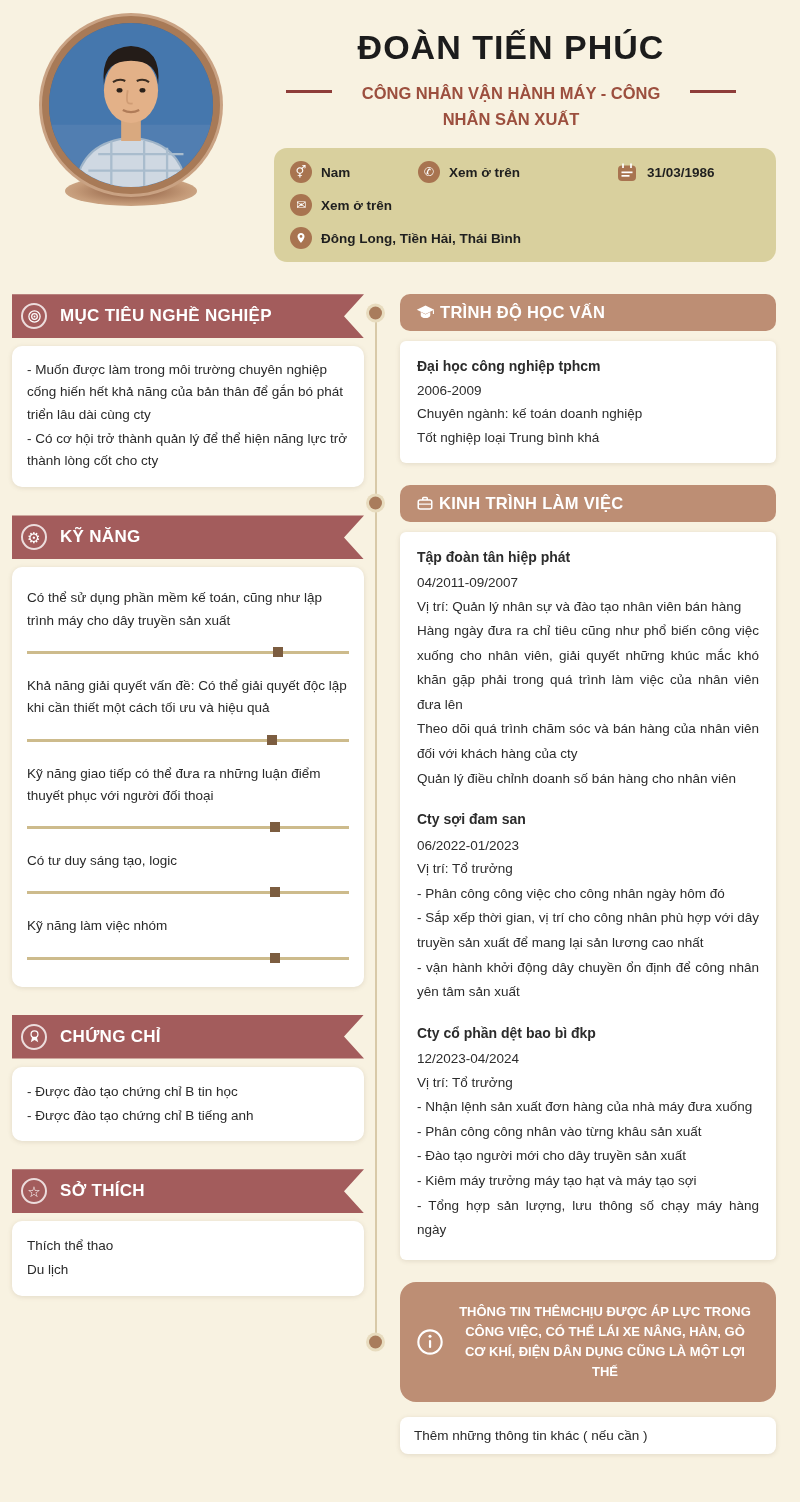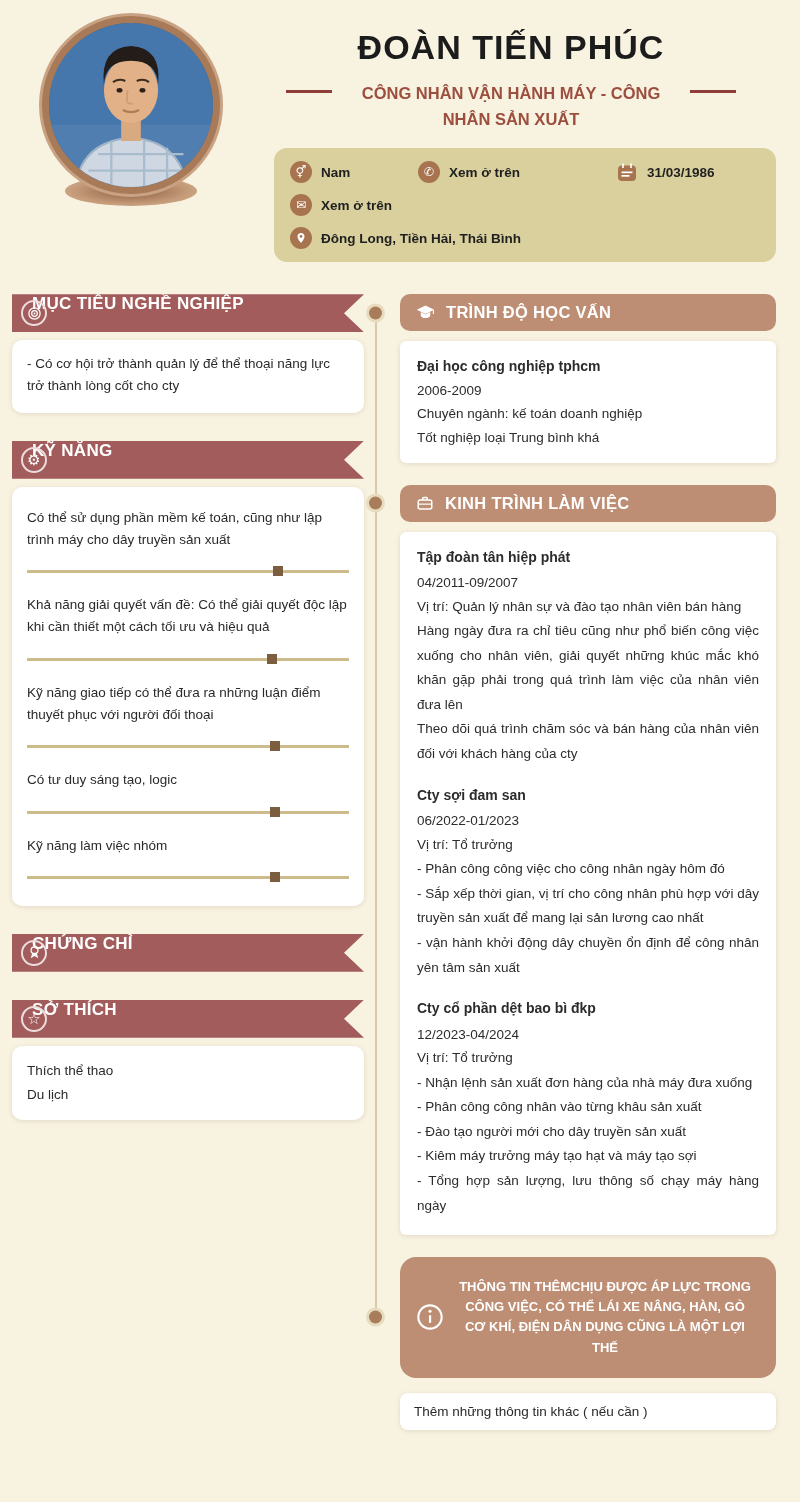--- a/index.html
+++ b/index.html
@@ -24,38 +24,38 @@
   .cicon { width:22px; height:22px; border-radius:50%; background:#a87450; color:#fff; display:inline-flex; align-items:center; justify-content:center; font-size:12px; flex:0 0 22px; }
   .cicon.square { border-radius:5px; background:transparent; }
 
   
   .columns { display:flex; padding:0 24px 0 12px; margin-top:32px; }
   .col-left { flex:0 0 352px; width:352px; }
   .col-right { flex:1; position:relative; padding-left:30px; margin-left:6px; }
 
   
   .lsection { margin-bottom:28px; }
-  .ribbon { position:relative; background:#a35c5c; color:#fff; height:38px; display:flex; padding-left:20px; font-size:17px; font-weight:700; letter-spacing:.3px; clip-path:polygon(0 0,100% 0,calc(100% - 20px) 50%,100% 100%,0 100%); }
+  .ribbon { position:relative; background:#a35c5c; color:#fff; height:44px; display:flex; align-items:center; padding-left:48px; font-size:17px; font-weight:700; letter-spacing:.3px; clip-path:polygon(0 0,100% 0,calc(100% - 20px) 50%,100% 100%,0 100%); }
   .ricon { position:absolute; left:9px; top:50%; transform:translateY(-50%); width:26px; height:26px; border-radius:50%; border:2px solid #ecdcdc; display:flex; align-items:center; justify-content:center; color:#fff; font-size:15px; line-height:1; }
   .panel { background:#fff; border-radius:10px; box-shadow:0 1px 5px rgba(90,70,40,.14); padding:13px 15px; margin-top:8px; font-size:13.5px; line-height:1.65; color:#2a2a2a; }
   .obj-line { margin-bottom:2px; }
 
   
   .skill { padding:7px 0 4px; }
   .skill-text { margin-bottom:15px; }
   .skill-bar { position:relative; height:11px; margin-bottom:6px; }
   .skill-line { position:absolute; left:0; right:0; top:4px; height:3px; background:#cdbb8c; }
   .skill-handle { position:absolute; top:0; width:10px; height:10px; background:#7c5d40; }
 
   .plain-line { line-height:1.8; }
 
   
   .rail { position:absolute; left:5px; top:18px; bottom:128px; width:2px; background:#d8c9a8; }
   .rsection { margin-bottom:22px; }
-  .rheader { position:relative; background:#bd8e74; color:#fff; border-radius:10px; height:37px; display:flex; align-items:center; gap:11px; padding:0 16px; font-size:16.5px; font-weight:700; letter-spacing:.3px; }
+  .rheader { position:relative; background:#bd8e74; color:#fff; border-radius:10px; height:37px; display:flex; align-items:center; gap:5px; padding:0 16px; font-size:16.5px; font-weight:700; letter-spacing:.3px; }
   .rheader::before { content:""; position:absolute; left:-31px; top:50%; transform:translateY(-50%); width:13px; height:13px; border-radius:50%; background:#a97c5c; box-shadow:0 0 0 3px #e8dcbf; }
   .rpanel { background:#fff; border-radius:6px; box-shadow:0 1px 5px rgba(90,70,40,.14); padding:13px 17px; margin-top:10px; font-size:13.5px; line-height:1.75; }
   .edu-school { font-weight:700; font-size:14px; }
 
   .job { margin-bottom:16px; }
   .job:last-child { margin-bottom:4px; }
   .job-company { font-weight:700; font-size:14px; margin-bottom:2px; }
   .job-line { text-align:justify; line-height:1.82; }
 
   
@@ -151,21 +151,22 @@
           <span class="ricon">
             <svg width="15" height="15" viewBox="0 0 24 24" aria-hidden="true">
               <circle cx="12" cy="12" r="9" fill="none" stroke="#fff" stroke-width="2"></circle>
               <circle cx="12" cy="12" r="4.5" fill="none" stroke="#fff" stroke-width="2"></circle>
               <circle cx="12" cy="12" r="1.6" fill="#fff"></circle>
             </svg>
           </span>
           <span>MỤC TIÊU NGHỀ NGHIỆP</span>
         </div>
         <div class="panel">
-          <div class="obj-line">- Có cơ hội trở thành quản lý để thể thoại năng lực trở thành lòng cốt cho cty</div>
+          <div class="obj-line">- Muốn được làm trong môi trường chuyên nghiệp cống hiến hết khả năng của bản thân để gắn bó phát triển lâu dài cùng cty</div>
+          <div class="obj-line">- Có cơ hội trở thành quản lý để thể hiện năng lực trở thành lòng cốt cho cty</div>
         </div>
       </section>
 
       <section class="lsection">
         <div class="ribbon">
           <span class="ricon">⚙</span>
           <span>KỸ NĂNG</span>
         </div>
         <div class="panel">
 
@@ -214,20 +215,24 @@
 
       <section class="lsection">
         <div class="ribbon">
           <span class="ricon">
             <svg width="15" height="15" viewBox="0 0 24 24" aria-hidden="true">
               <path d="M8.5 12.5 L6 21 L12 17.5 L18 21 L15.5 12.5" fill="#fff" opacity=".95"></path>
               <circle cx="12" cy="8.5" r="5.5" fill="none" stroke="#fff" stroke-width="2"></circle>
             </svg>
           </span>
           <span>CHỨNG CHỈ</span>
+        </div>
+        <div class="panel">
+          <div class="plain-line">- Được đào tạo chứng chỉ B tin học</div>
+          <div class="plain-line">- Được đào tạo chứng chỉ B tiếng anh</div>
         </div>
       </section>
 
       <section class="lsection">
         <div class="ribbon">
           <span class="ricon">☆</span>
           <span>SỞ THÍCH</span>
         </div>
         <div class="panel">
           <div class="plain-line">Thích thể thao</div>
@@ -271,20 +276,21 @@
           <span>KINH TRÌNH LÀM VIỆC</span>
         </div>
         <div class="rpanel">
 
           <div class="job">
             <div class="job-company">Tập đoàn tân hiệp phát</div>
             <div class="job-period">04/2011-09/2007</div>
             <div class="job-line">Vị trí: Quản lý nhân sự và đào tạo nhân viên bán hàng</div>
             <div class="job-line">Hàng ngày đưa ra chỉ tiêu cũng như phổ biến công việc xuống cho nhân viên, giải quyết những khúc mắc khó khăn gặp phải trong quá trình làm việc của nhân viên đưa lên</div>
             <div class="job-line">Theo dõi quá trình chăm sóc và bán hàng của nhân viên đối với khách hàng của cty</div>
+            <div class="job-line">Quản lý điều chỉnh doanh số  bán hàng cho nhân viên</div>
           </div>
 
           <div class="job">
             <div class="job-company">Cty sợi đam san</div>
             <div class="job-period">06/2022-01/2023</div>
             <div class="job-line">Vị trí: Tổ trưởng</div>
             <div class="job-line">- Phân công công việc cho công nhân ngày hôm đó</div>
             <div class="job-line">- Sắp xếp thời gian, vị trí cho công nhân phù hợp với dây truyền sản xuất để mang lại sản lương cao nhất</div>
             <div class="job-line">- vận hành khởi động dây chuyền ổn định để công nhân yên tâm sản xuất</div>
           </div>

